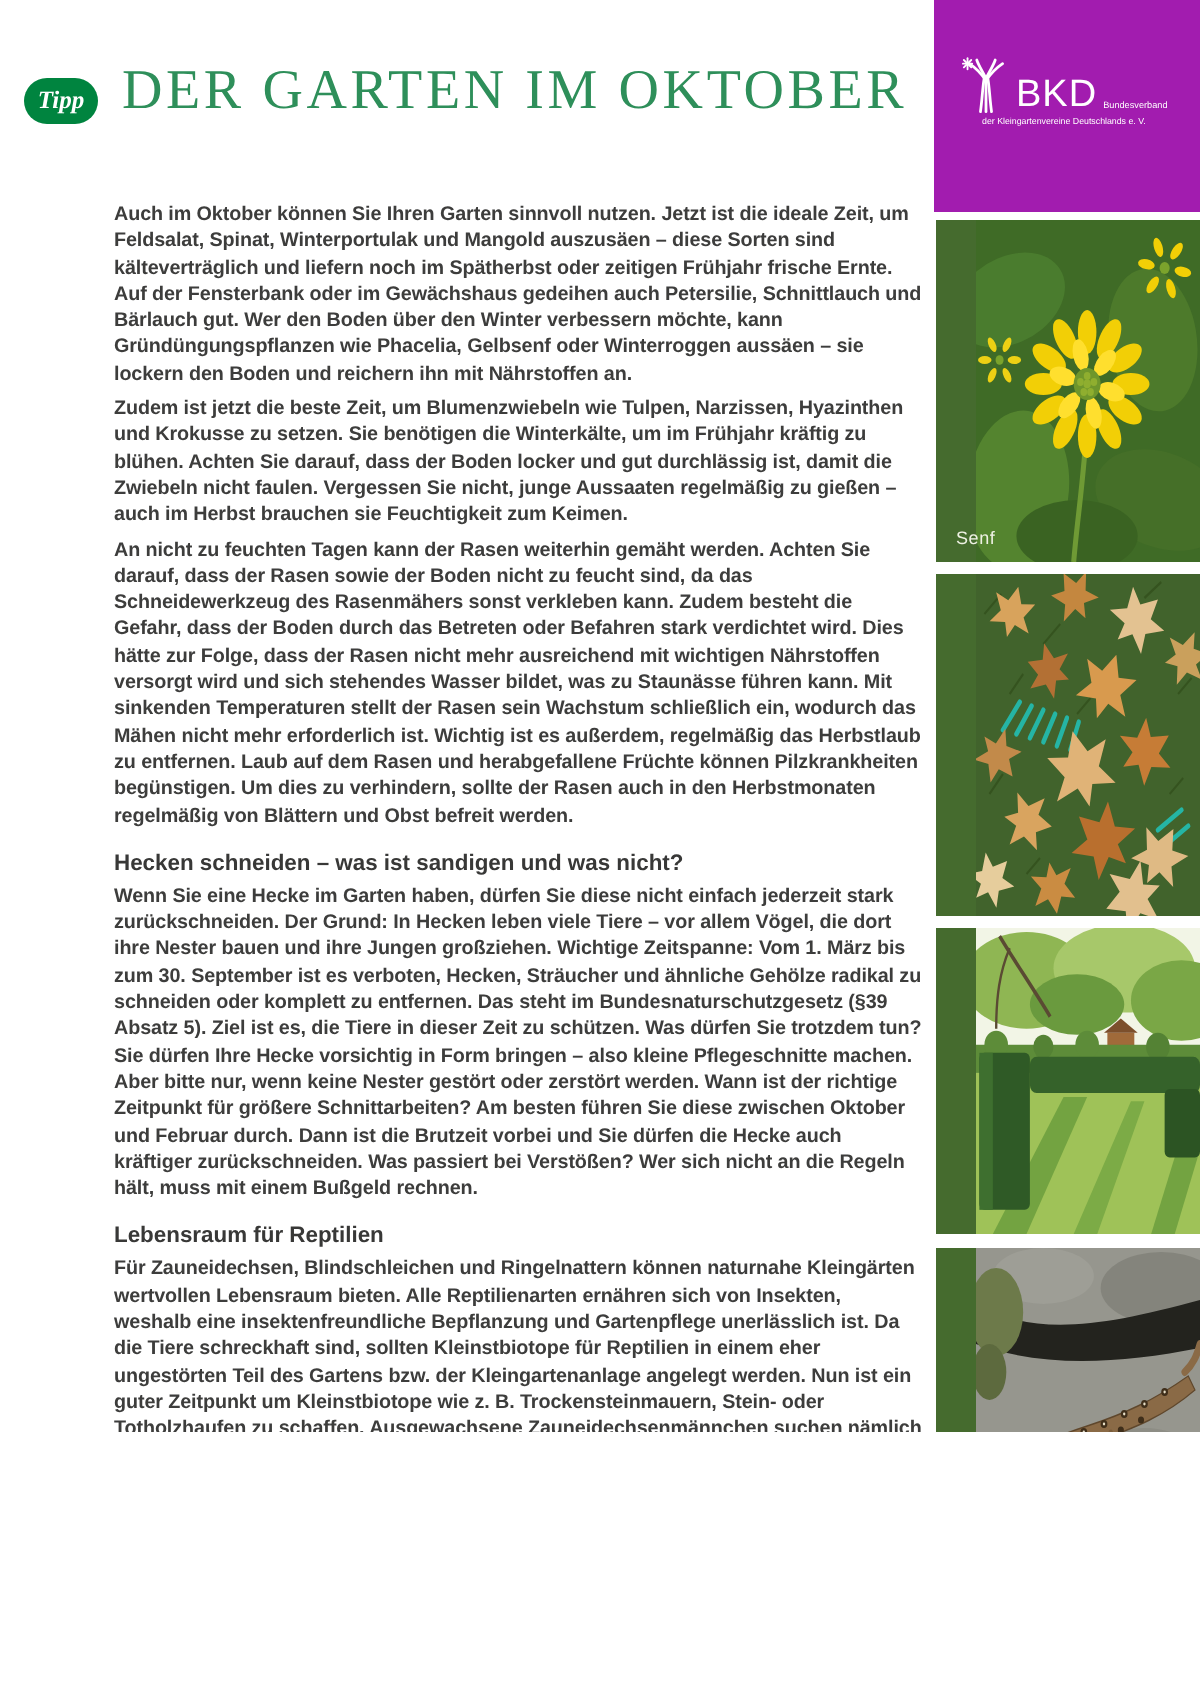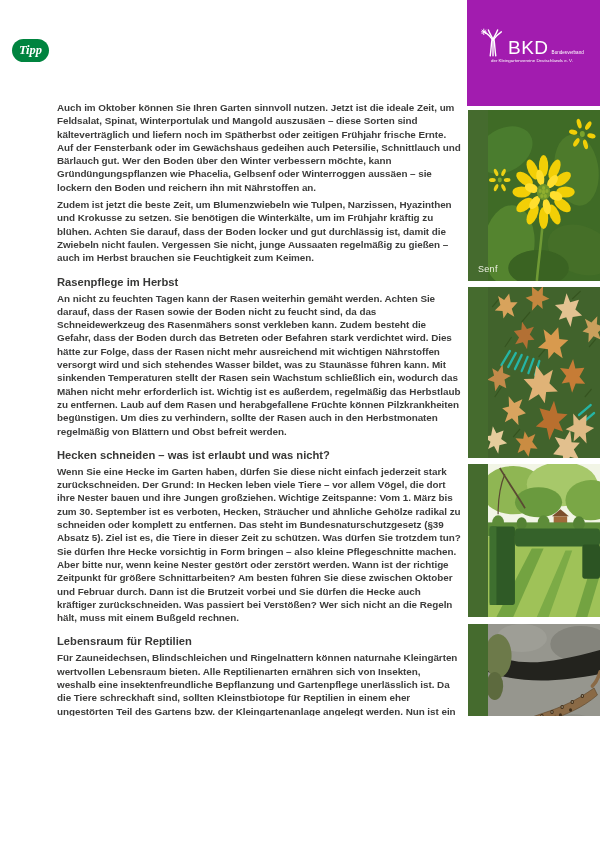--- a/index.html
+++ b/index.html
@@ -43,32 +43,32 @@
   .logo-sub2{font-size:4.4px;margin-top:1px;margin-left:10px;white-space:nowrap;}
 </style>
 </head>
 <body>
 
 <div class="page">
 
   <div class="tipp-badge">
     <span>Tipp</span>
   </div>
+  <h1 class="page-title">DER GARTEN IM OKTOBER</h1>
 
   <main class="content">
     <section>
       <p>Auch im Oktober können Sie Ihren Garten sinnvoll nutzen. Jetzt ist die ideale Zeit, um Feldsalat, Spinat, Winterportulak und Mangold auszusäen – diese Sorten sind kälteverträglich und liefern noch im Spätherbst oder zeitigen Frühjahr frische Ernte. Auf der Fensterbank oder im Gewächshaus gedeihen auch Petersilie, Schnittlauch und Bärlauch gut. Wer den Boden über den Winter verbessern möchte, kann Gründüngungspflanzen wie Phacelia, Gelbsenf oder Winterroggen aussäen – sie lockern den Boden und reichern ihn mit Nährstoffen an.</p>
       <p>Zudem ist jetzt die beste Zeit, um Blumenzwiebeln wie Tulpen, Narzissen, Hyazinthen und Krokusse zu setzen. Sie benötigen die Winterkälte, um im Frühjahr kräftig zu blühen. Achten Sie darauf, dass der Boden locker und gut durchlässig ist, damit die Zwiebeln nicht faulen. Vergessen Sie nicht, junge Aussaaten regelmäßig zu gießen – auch im Herbst brauchen sie Feuchtigkeit zum Keimen.</p>
     </section>
     <section>
-      <h2>Rasenpflege im Herbst</h2>
       <p>An nicht zu feuchten Tagen kann der Rasen weiterhin gemäht werden. Achten Sie darauf, dass der Rasen sowie der Boden nicht zu feucht sind, da das Schneidewerkzeug des Rasenmähers sonst verkleben kann. Zudem besteht die Gefahr, dass der Boden durch das Betreten oder Befahren stark verdichtet wird. Dies hätte zur Folge, dass der Rasen nicht mehr ausreichend mit wichtigen Nährstoffen versorgt wird und sich stehendes Wasser bildet, was zu Staunässe führen kann. Mit sinkenden Temperaturen stellt der Rasen sein Wachstum schließlich ein, wodurch das Mähen nicht mehr erforderlich ist. Wichtig ist es außerdem, regelmäßig das Herbstlaub zu entfernen. Laub auf dem Rasen und herabgefallene Früchte können Pilzkrankheiten begünstigen. Um dies zu verhindern, sollte der Rasen auch in den Herbstmonaten regelmäßig von Blättern und Obst befreit werden.</p>
     </section>
     <section>
-      <h2>Hecken schneiden – was ist erlaubt und was nicht?</h2>
+      <h2>Hecken schneiden – was ist sandigen und was nicht?</h2>
       <p>Wenn Sie eine Hecke im Garten haben, dürfen Sie diese nicht einfach jederzeit stark zurückschneiden. Der Grund: In Hecken leben viele Tiere – vor allem Vögel, die dort ihre Nester bauen und ihre Jungen großziehen. Wichtige Zeitspanne: Vom 1. März bis zum 30. September ist es verboten, Hecken, Sträucher und ähnliche Gehölze radikal zu schneiden oder komplett zu entfernen. Das steht im Bundesnaturschutzgesetz (§39 Absatz 5). Ziel ist es, die Tiere in dieser Zeit zu schützen. Was dürfen Sie trotzdem tun? Sie dürfen Ihre Hecke vorsichtig in Form bringen – also kleine Pflegeschnitte machen. Aber bitte nur, wenn keine Nester gestört oder zerstört werden. Wann ist der richtige Zeitpunkt für größere Schnittarbeiten? Am besten führen Sie diese zwischen Oktober und Februar durch. Dann ist die Brutzeit vorbei und Sie dürfen die Hecke auch kräftiger zurückschneiden. Was passiert bei Verstößen? Wer sich nicht an die Regeln hält, muss mit einem Bußgeld rechnen.</p>
     </section>
     <section>
       <h2>Lebensraum für Reptilien</h2>
       <p>Für Zauneidechsen, Blindschleichen und Ringelnattern können naturnahe Kleingärten wertvollen Lebensraum bieten. Alle Reptilienarten ernähren sich von Insekten, weshalb eine insektenfreundliche Bepflanzung und Gartenpflege unerlässlich ist. Da die Tiere schreckhaft sind, sollten Kleinstbiotope für Reptilien in einem eher ungestörten Teil des Gartens bzw. der Kleingartenanlage angelegt werden. Nun ist ein guter Zeitpunkt um Kleinstbiotope wie z. B. Trockensteinmauern, Stein- oder Totholzhaufen zu schaffen. Ausgewachsene Zauneidechsenmännchen suchen nämlich bereits Anfang September ihre Winterquartiere auf. Im Frühjahr benötigen Reptilien zudem Orte für die Fortpflanzung: Eidechsen legen ihre Eier in sonnigen, offenen und sandigen Stellen im Boden ab, während Ringelnattern einen warmen Kompost bevorzugen. Als wechselwarme Tiere wärmen sie sich gerne auf Steinen in der Sonne auf.</p>
     </section>
     <p class="credit">© Bundesverband der Kleingartenvereine Deutschlands e. V., Oktober 2025, Fotos: BKD  Text: S. v. Rekowski, S. Regeln, BKD</p>
   </main>
 
   <aside class="sidebar">

